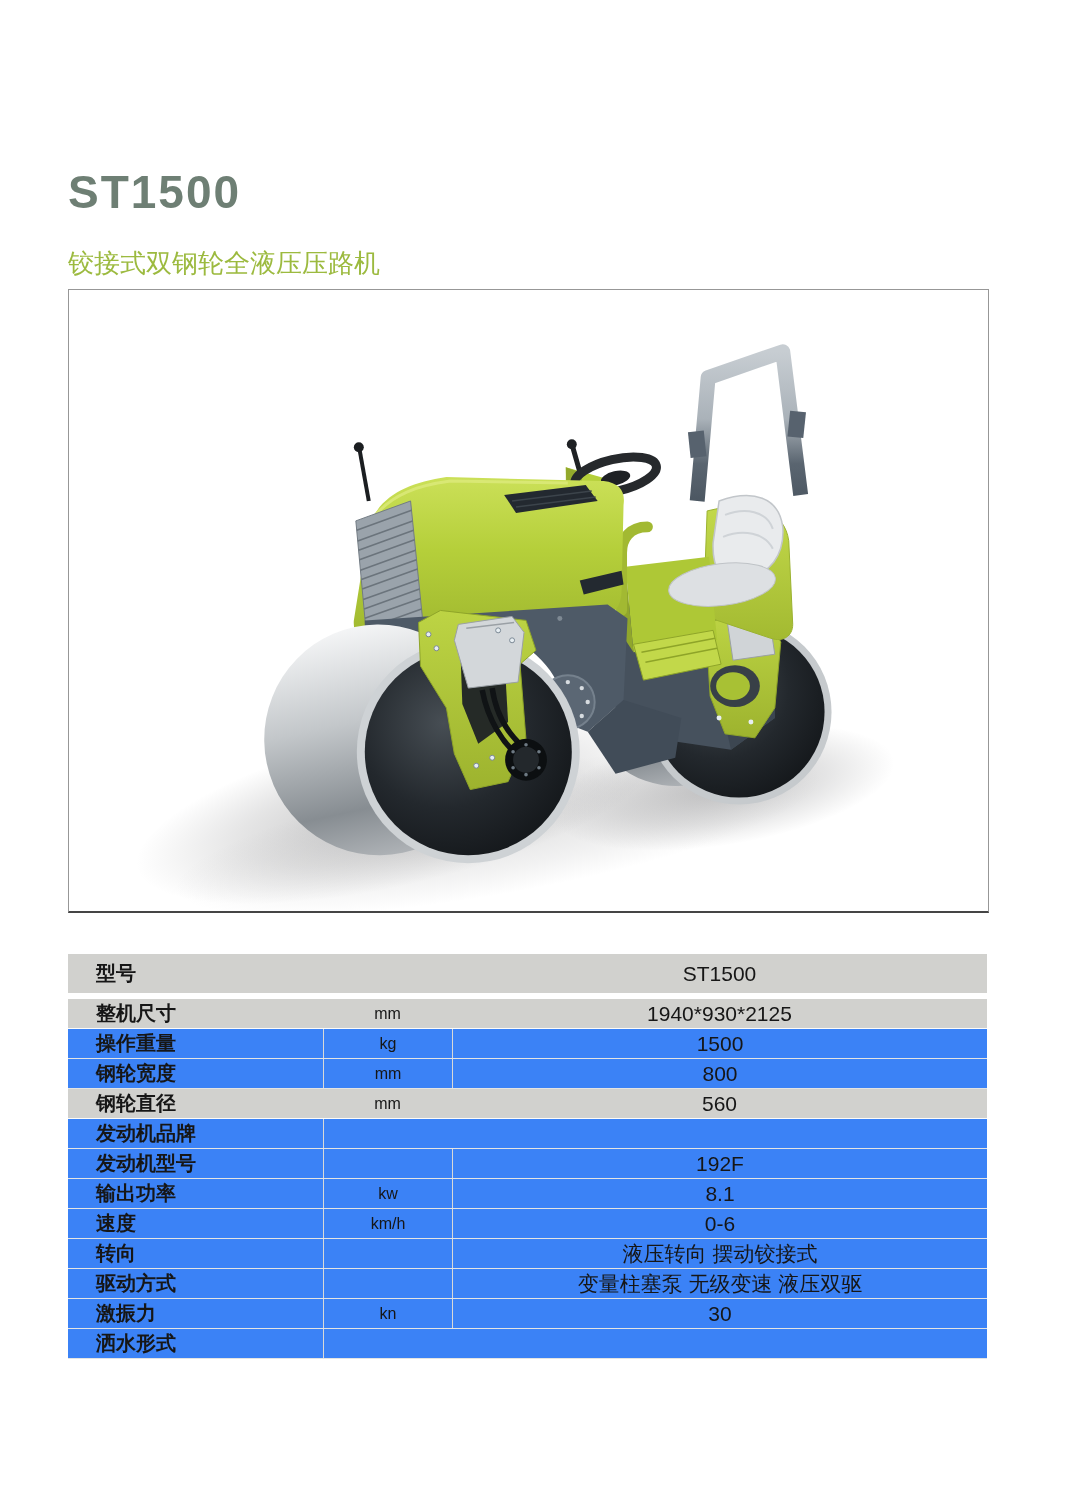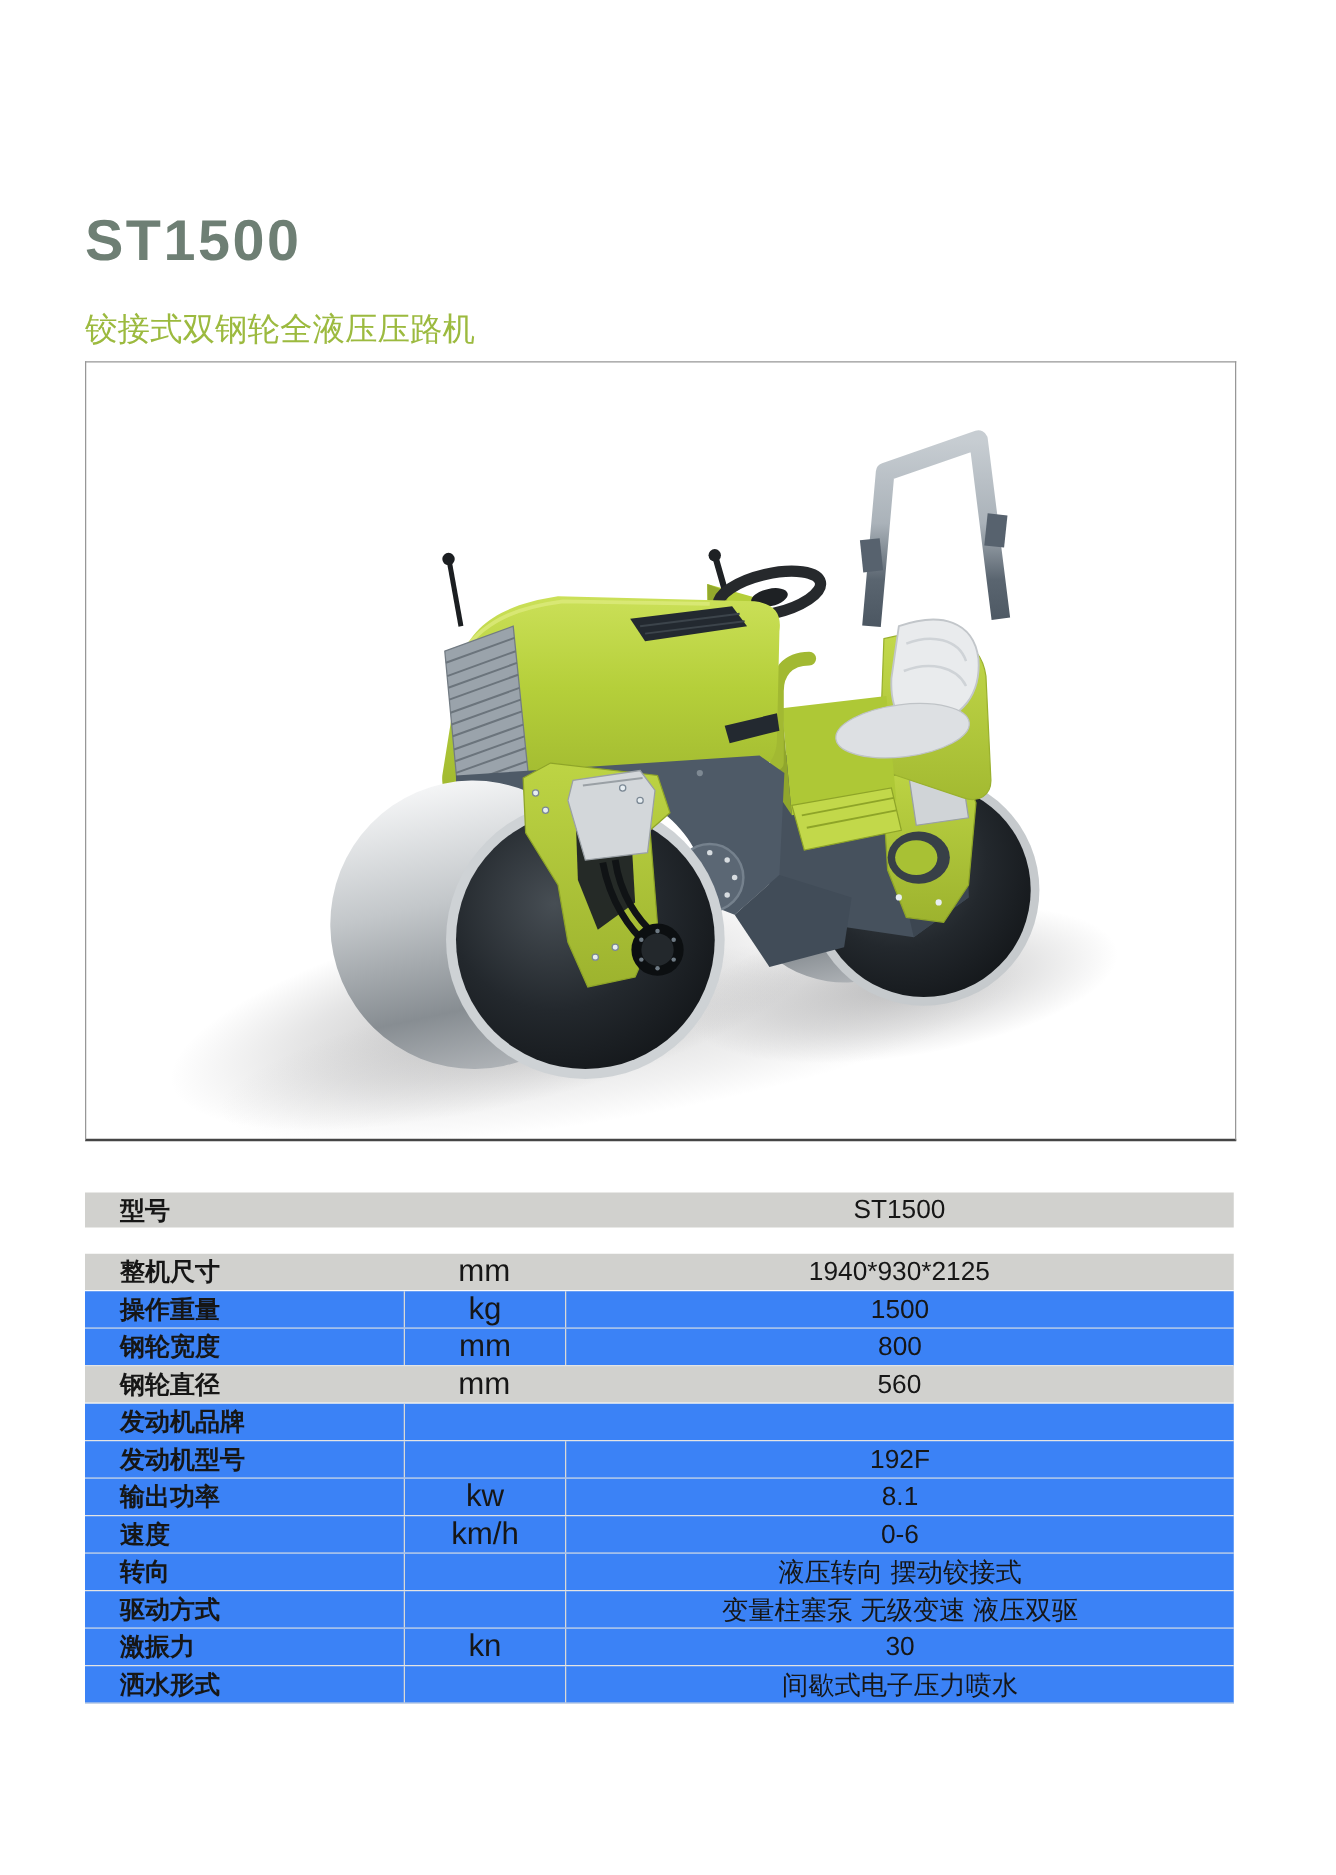--- a/index.html
+++ b/index.html
@@ -13,24 +13,24 @@
 
   .frame{position:absolute;left:68px;top:289px;width:921px;height:624px;
          box-sizing:border-box;border:1px solid #979797;border-bottom:2px solid #454545;
          background:#fff;}
   .frame svg{display:block;width:100%;height:100%;}
 
   .spec-table{position:absolute;left:68px;top:954px;width:919px;}
   .spec-row{display:flex;height:30px;box-sizing:border-box;background:#3b82f6;
             border-bottom:1px solid #e4e4e2;}
   .spec-row.hl{background:#d1d1ce;border-bottom-color:#fbfbfa;}
-  .spec-row.first{height:28px;margin-bottom:21px;border-bottom:none;}
+  .spec-row.first{height:39px;margin-bottom:6px;border-bottom:none;}
   .cell{display:flex;align-items:center;box-sizing:border-box;color:#161616;}
   .cell.label{width:255px;padding-left:28px;font-weight:bold;font-size:20px;}
-  .cell.unit{width:129px;justify-content:center;font-size:25px;}
+  .cell.unit{width:129px;justify-content:center;font-size:16px;}
   .cell.value{flex:1;justify-content:center;font-size:21px;}
   .spec-row:not(.hl) .cell.unit,
   .spec-row:not(.hl) .cell.value{border-left:1px solid #d9d9d7;}
 </style>
 </head>
 <body>
 
 <div class="page">
 
   <div class="title">ST1500</div>
@@ -263,17 +263,16 @@
         <div class="cell value">变量柱塞泵 无级变速 液压双驱</div>
       </div>
       <div class="spec-row">
         <div class="cell label">激振力</div>
         <div class="cell unit">kn</div>
         <div class="cell value">30</div>
       </div>
       <div class="spec-row">
         <div class="cell label">洒水形式</div>
         <div class="cell unit"></div>
-        <div class="cell value">间歇式电子压力喷水</div>
       </div>
     </div>
 
 </div>
 
 </body></html>

